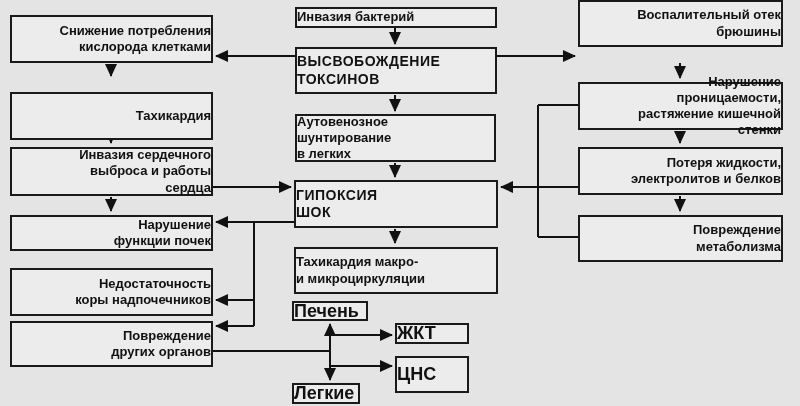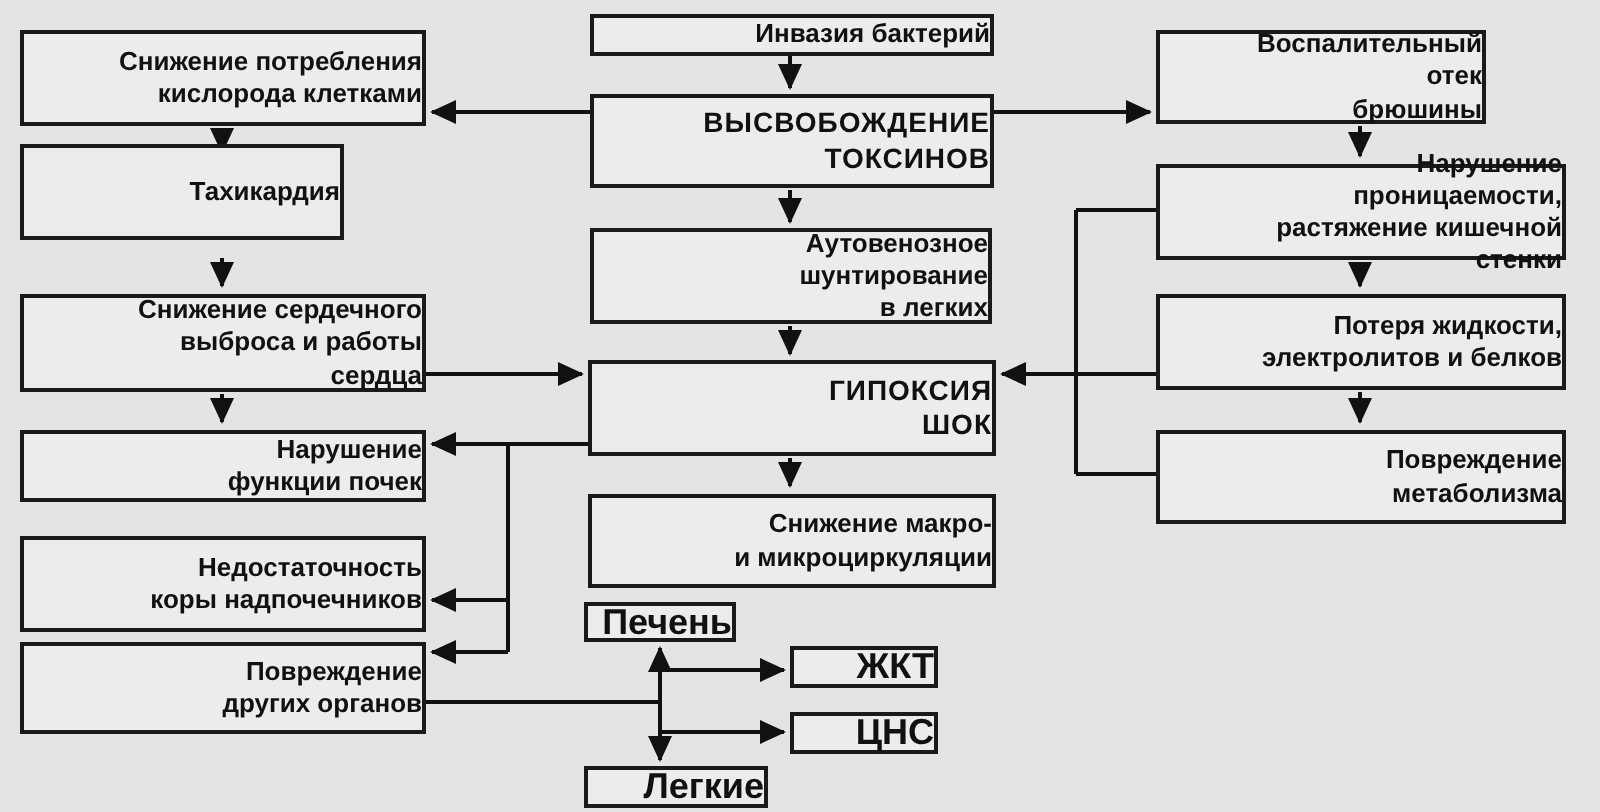--- a/index.html
+++ b/index.html
@@ -13,21 +13,21 @@
   svg.wires path{stroke:#111;stroke-width:2;fill:none;}
   .node{
     position:absolute;box-sizing:border-box;
     background:#ececec;border:2px solid #1a1a1a;
     display:flex;align-items:center;
     font-weight:bold;font-size:13px;line-height:1.25;
   }
   .node .node-label{white-space:pre-line;display:block;width:100%;}
   .node.side{padding-left:21px;}
   .node.side .node-label{text-align:right;}
-  .node.center .node-label,.node.small .node-label{text-align:right;}
+  .node.center .node-label,.node.small .node-label{text-align:left;}
   .node.caps{font-size:14px;letter-spacing:.5px;}
   .node.small{font-size:18px;}
 </style>
 </head>
 <body>
 
 <div class="canvas">
 
   <svg class="wires">
     <defs>
@@ -68,25 +68,25 @@
     <path d="M330 351 L330 324" marker-end="url(#ah)"></path>
     <path d="M330 351 L330 380" marker-end="url(#ah)"></path>
     <path d="M330 335 L392 335" marker-end="url(#ah)"></path>
     <path d="M330 366 L392 366" marker-end="url(#ah)"></path>
   </svg>
 
   <div class="node side" style="left:10px;top:15px;width:203px;height:48px">
     <span class="node-label">Снижение потребления
 кислорода клетками</span>
   </div>
-  <div class="node side" style="left:10px;top:72px;width:162px;height:48px">
+  <div class="node side" style="left:10px;top:92px;width:203px;height:48px">
     <span class="node-label">Тахикардия</span>
   </div>
   <div class="node side" style="left:10px;top:147px;width:203px;height:49px">
-    <span class="node-label">Снижение сердечного
+    <span class="node-label">Инвазия сердечного
 выброса и работы
 сердца</span>
   </div>
   <div class="node side" style="left:10px;top:215px;width:203px;height:36px">
     <span class="node-label">Нарушение
 функции почек</span>
   </div>
   <div class="node side" style="left:10px;top:268px;width:203px;height:48px">
     <span class="node-label">Недостаточность
 коры надпочечников</span>
@@ -106,38 +106,38 @@
   <div class="node center" style="left:295px;top:114px;width:201px;height:48px">
     <span class="node-label">Аутовенозное
 шунтирование
 в легких</span>
   </div>
   <div class="node center caps" style="left:294px;top:180px;width:204px;height:48px">
     <span class="node-label">ГИПОКСИЯ
 ШОК</span>
   </div>
   <div class="node center" style="left:294px;top:247px;width:204px;height:47px">
-    <span class="node-label">Снижение макро-
+    <span class="node-label">Тахикардия макро-
 и микроциркуляции</span>
   </div>
 
   <div class="node small" style="left:292px;top:301px;width:76px;height:20px">
     <span class="node-label">Печень</span>
   </div>
   <div class="node small" style="left:395px;top:323px;width:74px;height:21px">
     <span class="node-label">ЖКТ</span>
   </div>
-  <div class="node small" style="left:395px;top:356px;width:74px;height:21px">
+  <div class="node small" style="left:395px;top:356px;width:74px;height:37px">
     <span class="node-label">ЦНС</span>
   </div>
-  <div class="node small" style="left:292px;top:383px;width:92px;height:21px">
+  <div class="node small" style="left:292px;top:383px;width:68px;height:21px">
     <span class="node-label">Легкие</span>
   </div>
 
-  <div class="node side" style="left:578px;top:15px;width:165px;height:47px">
+  <div class="node side" style="left:578px;top:0;width:205px;height:47px">
     <span class="node-label">Воспалительный отек
 брюшины</span>
   </div>
   <div class="node side" style="left:578px;top:82px;width:205px;height:48px">
     <span class="node-label">Нарушение проницаемости,
 растяжение кишечной
 стенки</span>
   </div>
   <div class="node side" style="left:578px;top:147px;width:205px;height:48px">
     <span class="node-label">Потеря жидкости,

